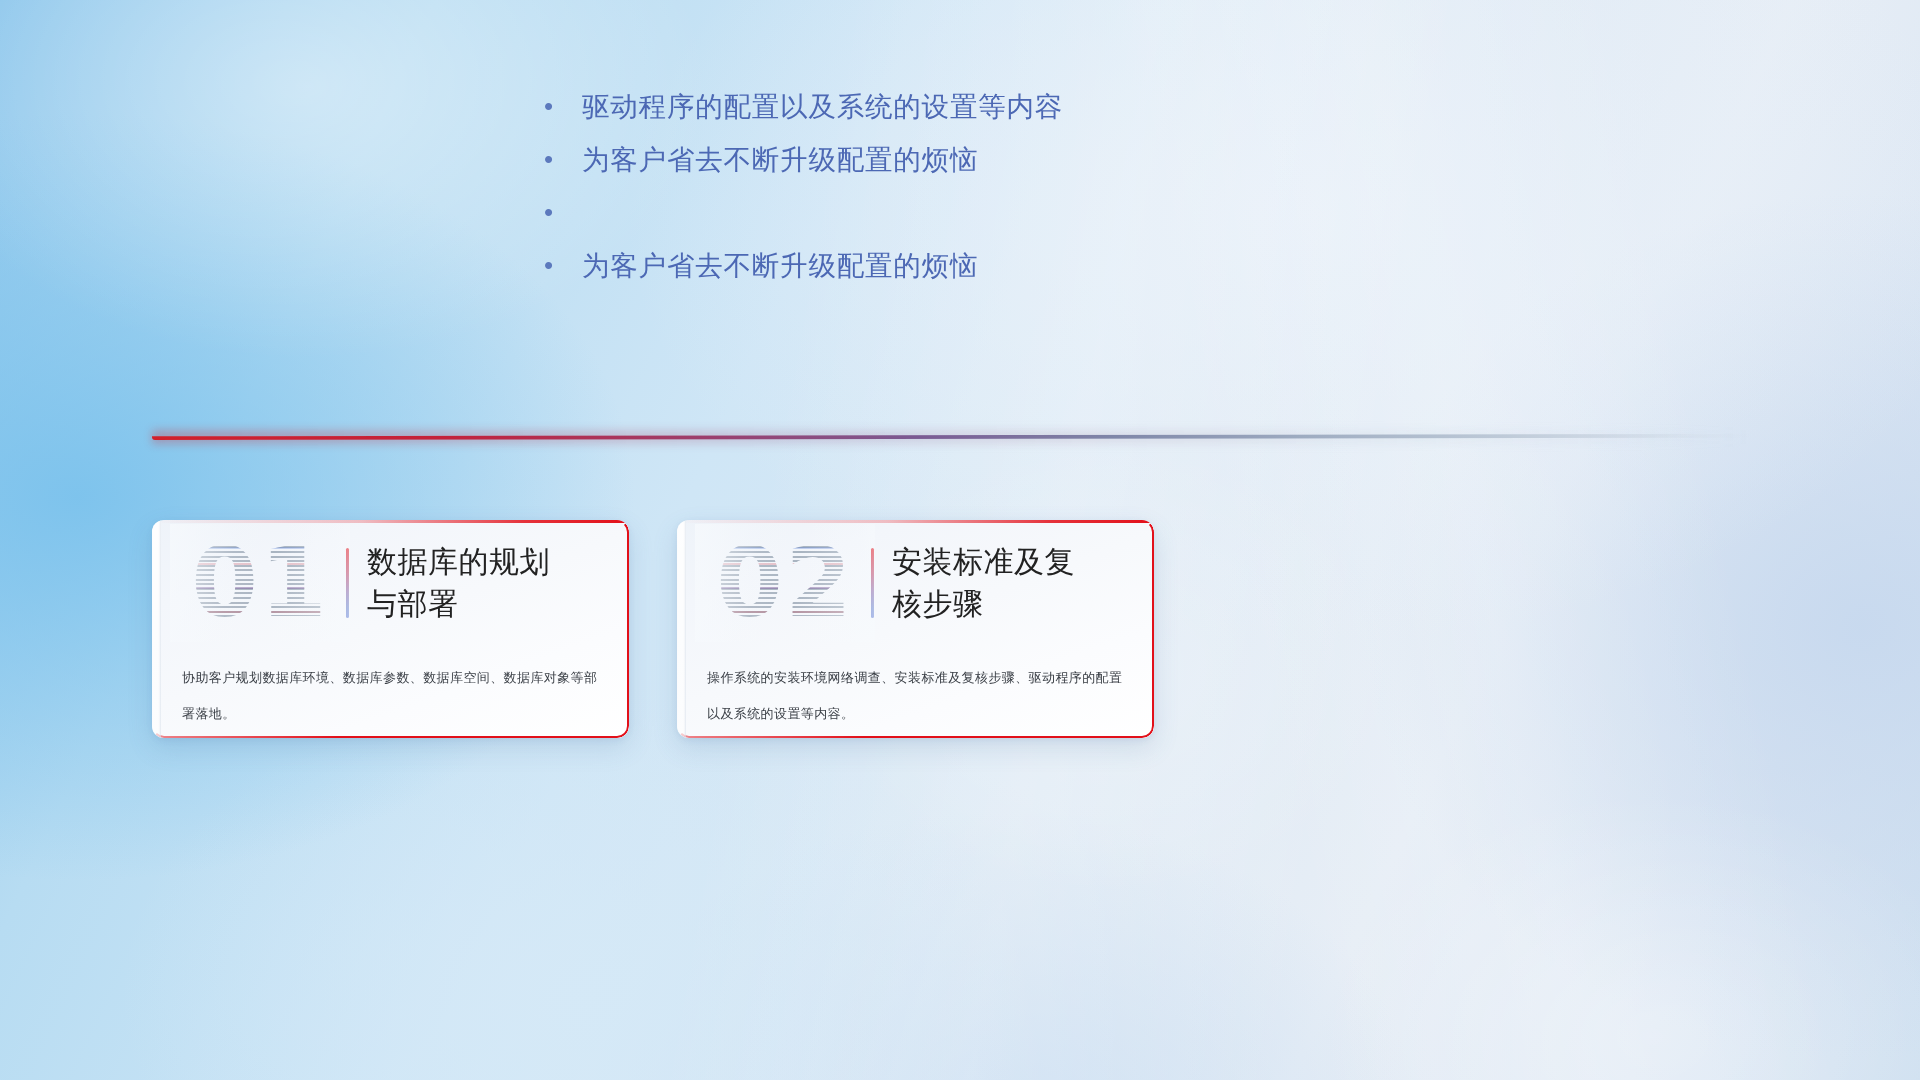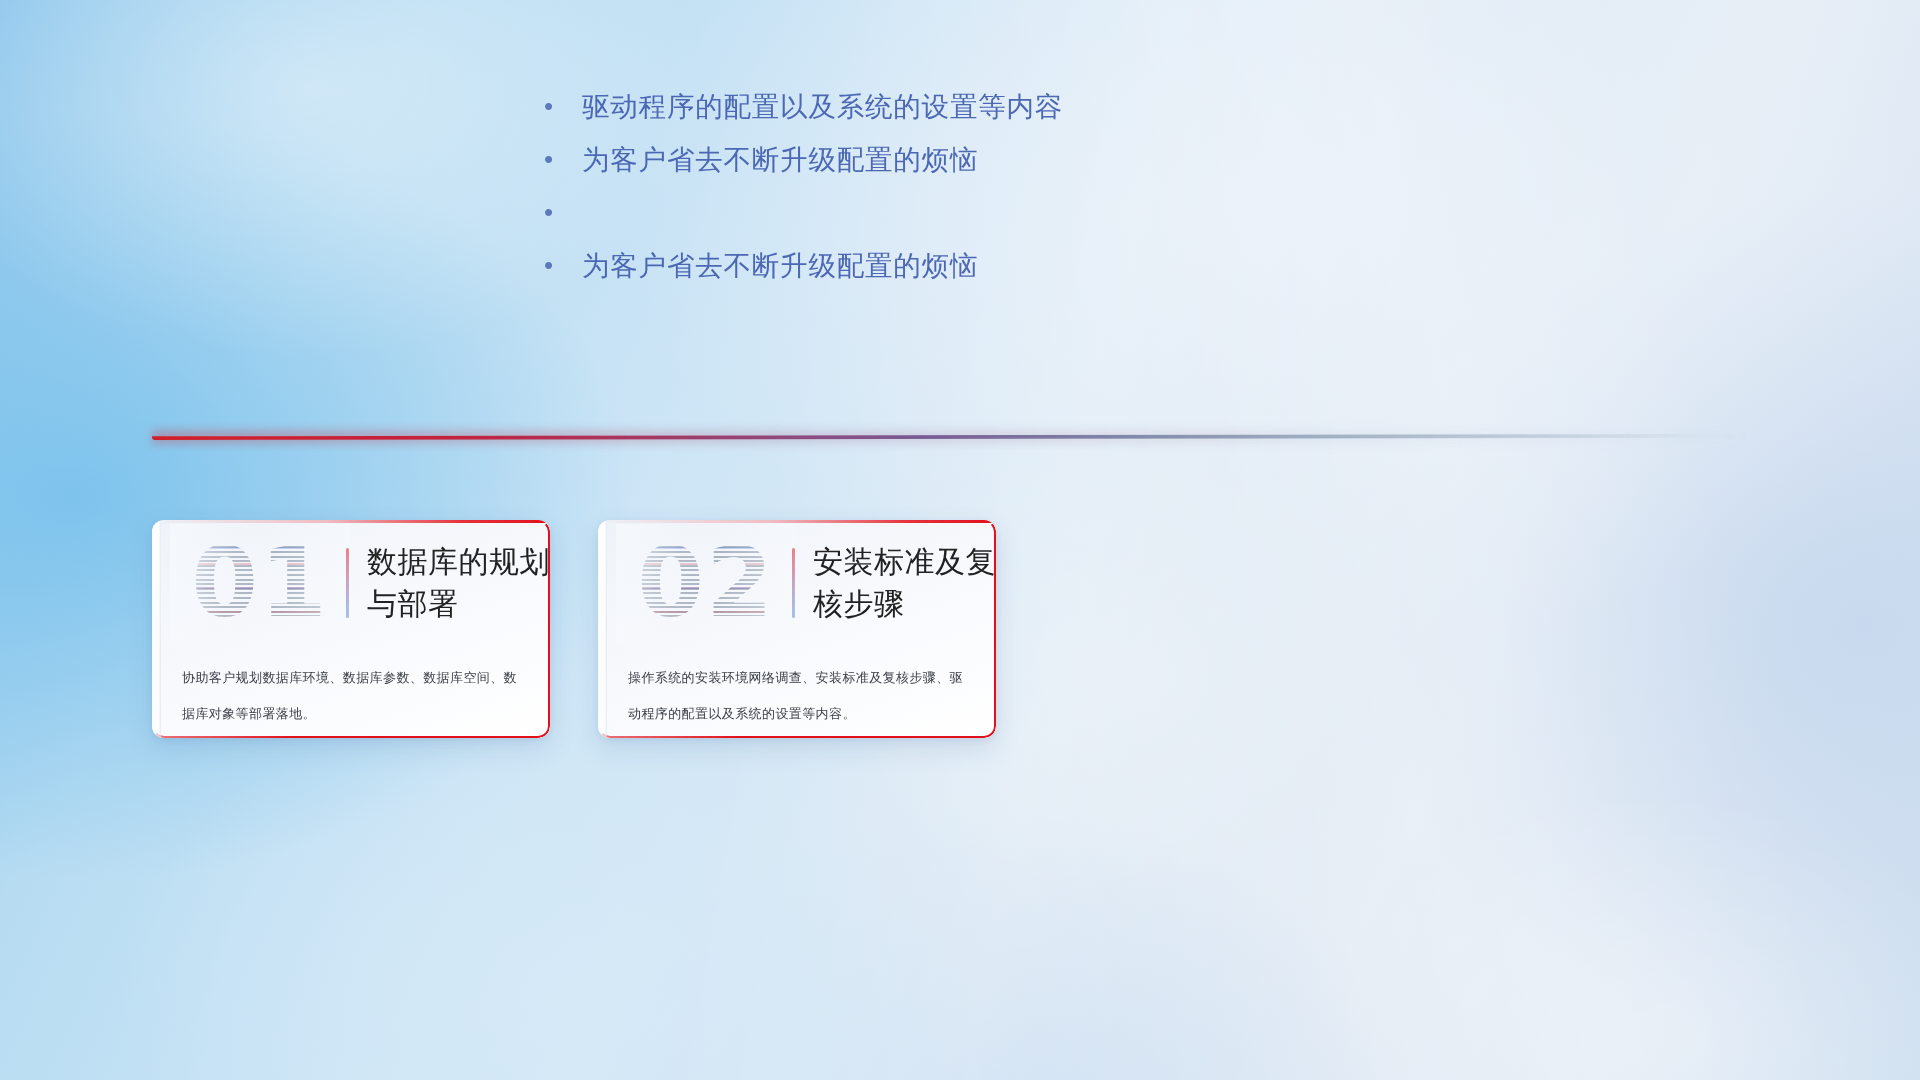--- a/index.html
+++ b/index.html
@@ -40,21 +40,21 @@
     background:linear-gradient(90deg,#d21f2a 0%,#c4213a 18%,#9b3f6e 35%,#7a5a93 48%,#7f86a8 60%,#9eacc1 72%,#bdc9d7 84%,rgba(205,215,226,.25) 96%,rgba(205,215,226,0) 100%);
     clip-path:polygon(0 38%,100% 0,100% 62%,0 100%);
     border-radius:3px;}
   #sep .glow{position:absolute;left:0;top:0;width:100%;height:14px;
     background:linear-gradient(90deg,rgba(210,31,42,.28) 0%,rgba(140,70,120,.18) 40%,rgba(170,185,205,.12) 75%,rgba(255,255,255,0) 100%);
     filter:blur(4px);}
 
   
   #cards{position:absolute;left:152px;top:520px;display:flex;gap:48px;}
   .card{
-    position:relative;width:398px;height:218px;
+    position:relative;width:477px;height:218px;
     border-radius:12px 12px 12px 12px;
     background:linear-gradient(160deg,#eef3f9 0%,#f3f6fb 22%,#f7f9fc 48%,#fbfcfe 72%,#ffffff 100%);
     box-shadow:0 10px 26px rgba(70,110,160,.16), 0 2px 6px rgba(70,110,160,.10);
     overflow:hidden;
   }
   .card .redframe{position:absolute;inset:0;border-radius:12px;pointer-events:none;
     border-right:2.5px solid #e2101a;border-bottom:2.5px solid #e2101a;
     border-top:2.5px solid transparent;border-left:2.5px solid transparent;
     -webkit-mask-image:linear-gradient(135deg,rgba(0,0,0,0) 16%,rgba(0,0,0,.55) 34%,#000 58%);
             mask-image:linear-gradient(135deg,rgba(0,0,0,0) 16%,rgba(0,0,0,.55) 34%,#000 58%);}

